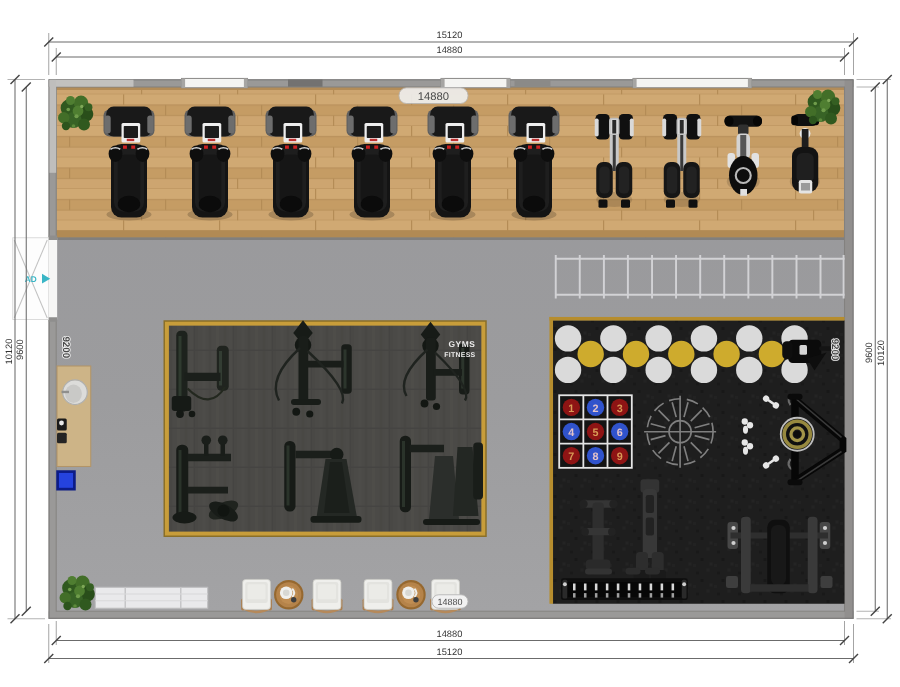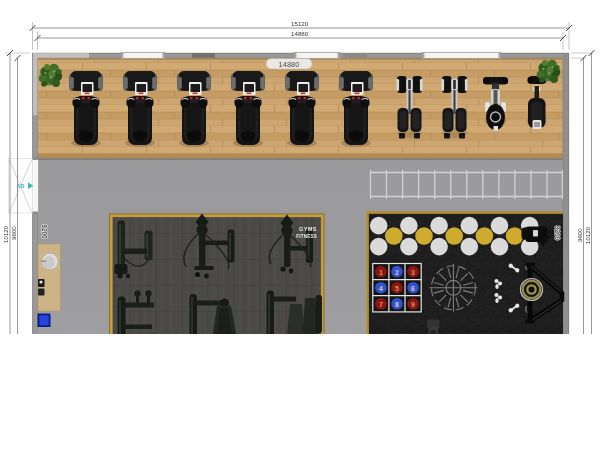--- a/index.html
+++ b/index.html
@@ -1,16 +1,16 @@
 <!DOCTYPE html>
 <html><head>
 <meta charset="utf-8">
 <style>
 html,body{margin:0;padding:0;background:#ffffff;}
-#canvas{position:relative;width:600px;height:334px;background:#ffffff;font-family:"Liberation Sans",sans-serif;}
+#canvas{position:relative;width:600px;height:458px;background:#ffffff;font-family:"Liberation Sans",sans-serif;}
 svg{position:absolute;left:0;top:0;}
 text{font-family:"Liberation Sans",sans-serif;}
 </style>
 </head>
 <body>
 <div id="canvas">
 <svg width="600" height="458" viewBox="0 0 600 458">
 <defs>
 <pattern id="wood" width="64" height="21" patternUnits="userSpaceOnUse">
   <rect width="64" height="21" fill="#cba36c"></rect>

